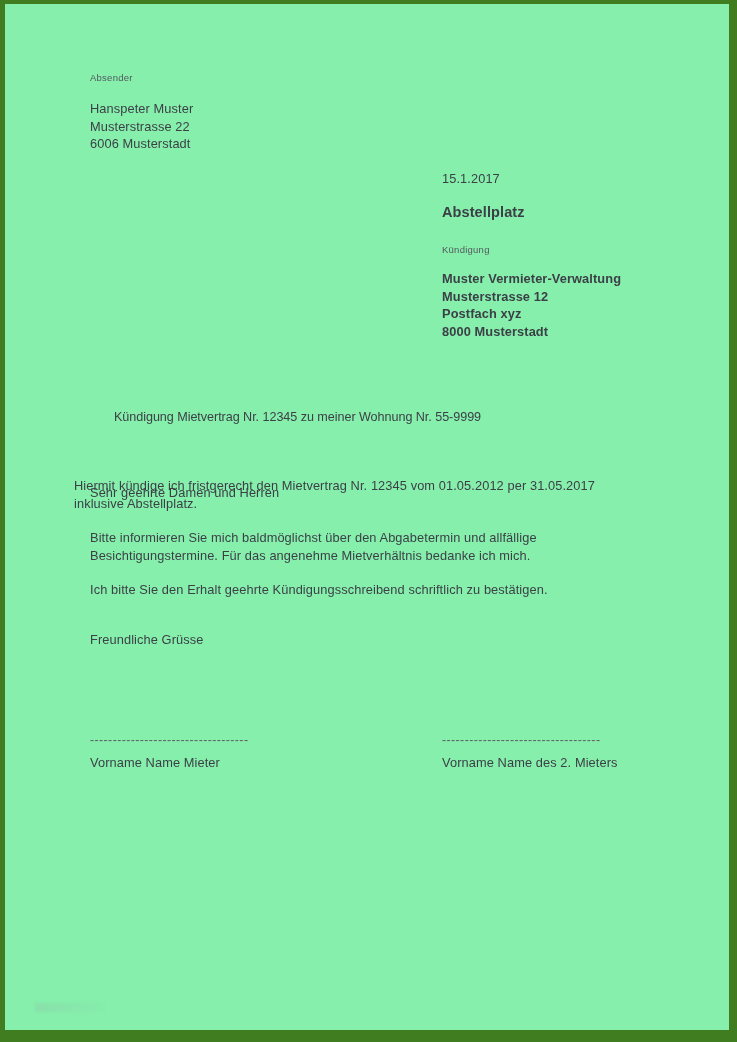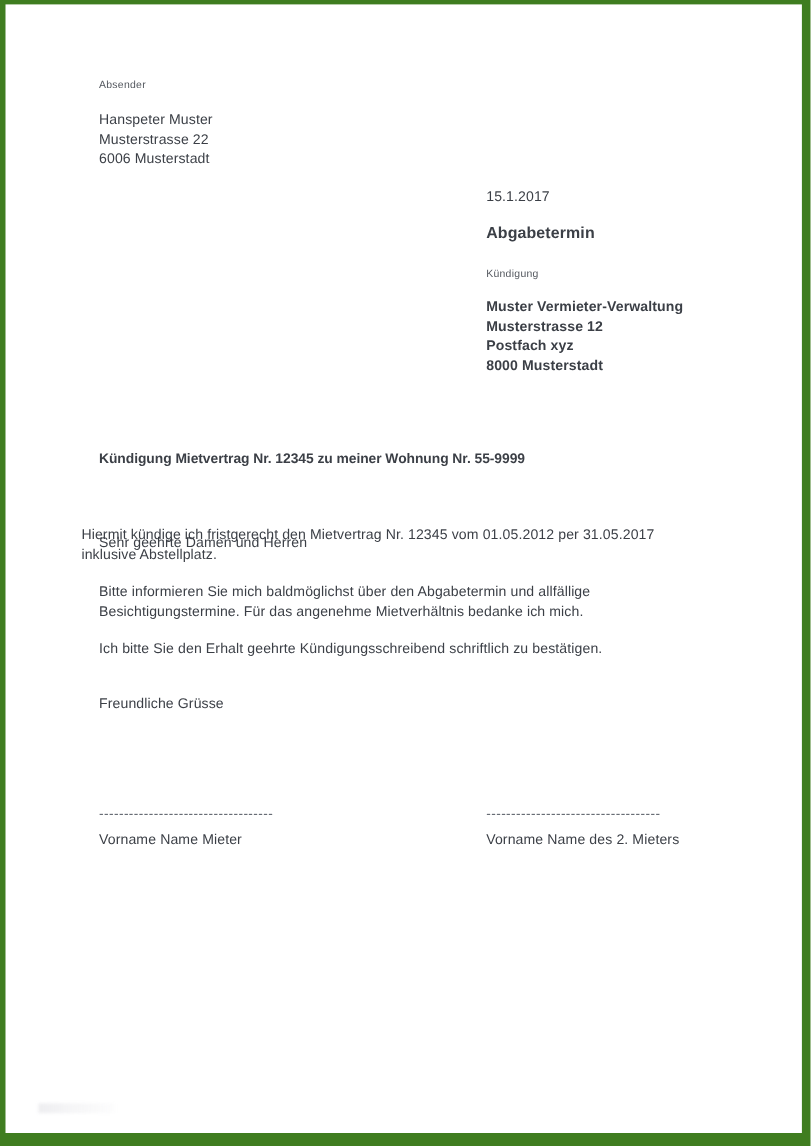--- a/index.html
+++ b/index.html
@@ -23,21 +23,21 @@
     background: #3f7d20;
     padding: 4px 8px 12px 5px;
   }
 
   
   .page {
     position: relative;
     width: 100%;
     height: 100%;
     box-sizing: border-box;
-    background: #ffffff;
+    background: #86efac;
     overflow: hidden;
   }
 
   
   .page, .page * {
     color: #3b3f46;
   }
 
   .txt {
     position: absolute;
@@ -47,23 +47,24 @@
     letter-spacing: 0.1px;
   }
 
   .small-label {
     font-size: 9.5px;
     letter-spacing: 0.25px;
     color: #54585f;
   }
 
   .subject {
-    font-weight: bold;
+    font-weight: normal;
     font-size: 12.6px;
     letter-spacing: -0.05px;
+    margin-left: 24px;
   }
 
   .heading-einschreiben {
     font-weight: bold;
     font-size: 14.5px;
     letter-spacing: 0.1px;
   }
 
   
   #absender-label      { left: 85px;  top: 65px;  }
@@ -122,21 +123,21 @@
   <div class="page">
 
     <div class="txt small-label" id="absender-label">Absender</div>
 
     <div class="txt" id="sender-block">Hanspeter Muster
 Musterstrasse 22
 6006 Musterstadt</div>
 
     <div class="txt" id="letter-date">15.1.2017</div>
 
-    <div class="txt heading-einschreiben" id="einschreiben">Abgabetermin</div>
+    <div class="txt heading-einschreiben" id="einschreiben">Abstellplatz</div>
 
     <div class="txt small-label" id="empfaenger-label">Kündigung</div>
 
     <div class="txt" id="recipient-block">Muster Vermieter-Verwaltung
 Musterstrasse 12
 Postfach xyz
 8000 Musterstadt</div>
 
     <div class="txt subject" id="subject-line">Kündigung Mietvertrag Nr. 12345 zu meiner Wohnung Nr. 55-9999</div>
 

